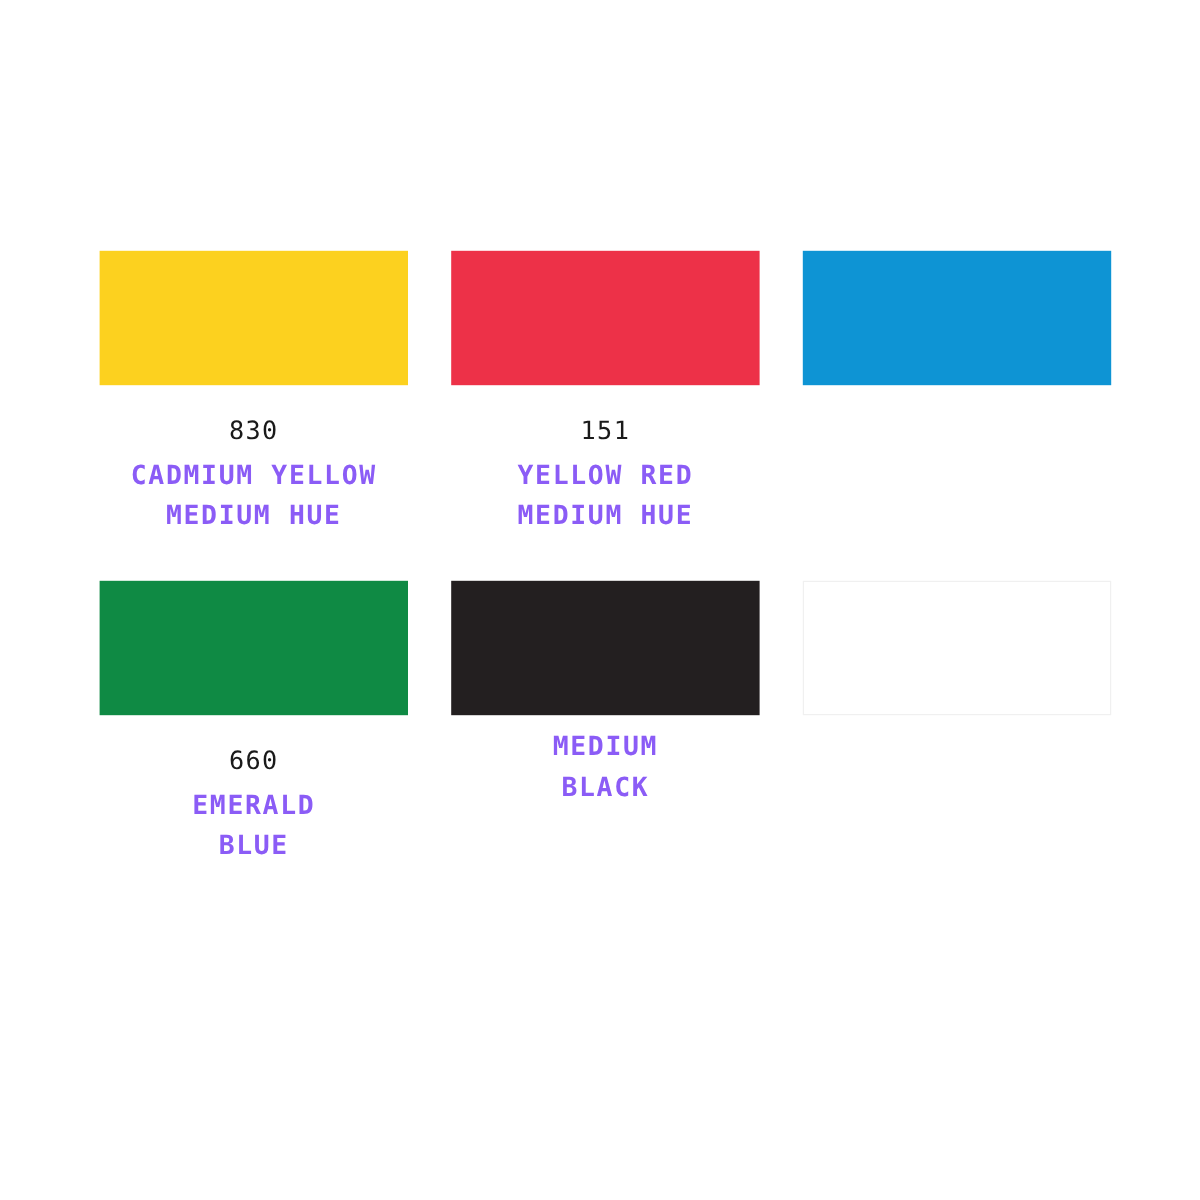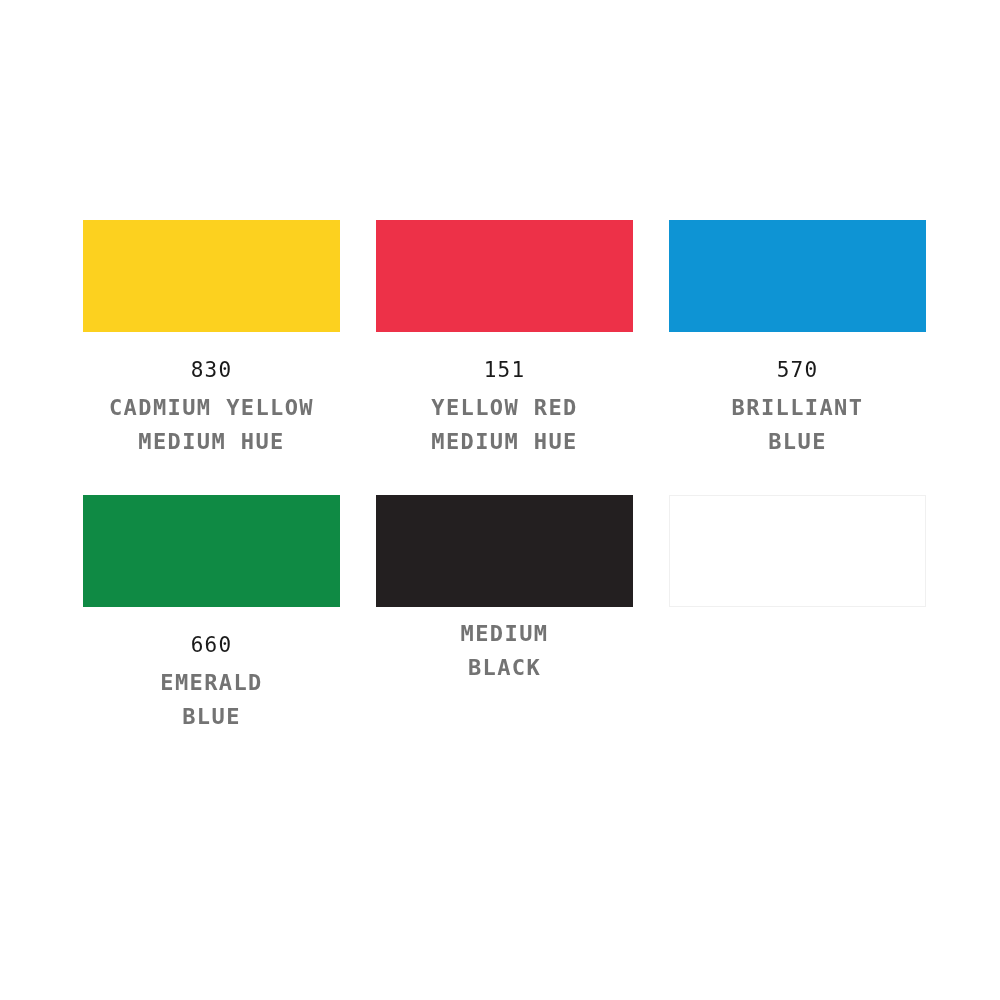--- a/index.html
+++ b/index.html
@@ -20,21 +20,21 @@
     position: relative;
     width: 1000px;
     height: 1000px;
     background: #ffffff;
     overflow: hidden;
   }
 
   .swatch-grid {
     position: absolute;
     left: 83px;
-    top: 220px;
+    top: 209px;
     width: 834px;
     display: grid;
     grid-template-columns: repeat(3, 257px);
     grid-template-rows: repeat(2, auto);
     column-gap: 28px;
     row-gap: 116px;
     gap: 36px;
   }
 
   .swatch-cell {
@@ -72,21 +72,21 @@
   }
 
   .swatch-name {
     display: block;
     font-family: "DejaVu Sans Mono", "Liberation Mono", monospace;
     font-size: 22px;
     font-weight: 700;
     letter-spacing: 1.4px;
     line-height: 34px;
     margin-top: 10px;
-    color: #737373;
+    color: #8b5cf6;
     white-space: pre-line;
   }
 </style>
 </head>
 <body style="background-color: rgb(255, 255, 255);">
 
 <div class="chart-sheet" style="background-color: rgb(255, 255, 255);">
 
   <div class="swatch-grid">
 
@@ -103,25 +103,20 @@
       <div class="swatch-chip" style="background-color: rgb(237, 49, 72);"></div>
       <div class="swatch-caption" style="color: rgb(26, 26, 26);">
         <span class="swatch-code">151</span>
         <span class="swatch-name">YELLOW RED
 MEDIUM HUE</span>
       </div>
     </div>
 
     <div class="swatch-cell">
       <div class="swatch-chip" style="background-color: rgb(14, 148, 212);"></div>
-      <div class="swatch-caption" style="color: rgb(26, 26, 26);">
-        <span class="swatch-code">570</span>
-        <span class="swatch-name">BRILLIANT
-BLUE</span>
-      </div>
     </div>
 
     <div class="swatch-cell">
       <div class="swatch-chip" style="background-color: rgb(15, 138, 68);"></div>
       <div class="swatch-caption" style="color: rgb(26, 26, 26);">
         <span class="swatch-code">660</span>
         <span class="swatch-name">EMERALD
 BLUE</span>
       </div>
     </div>

